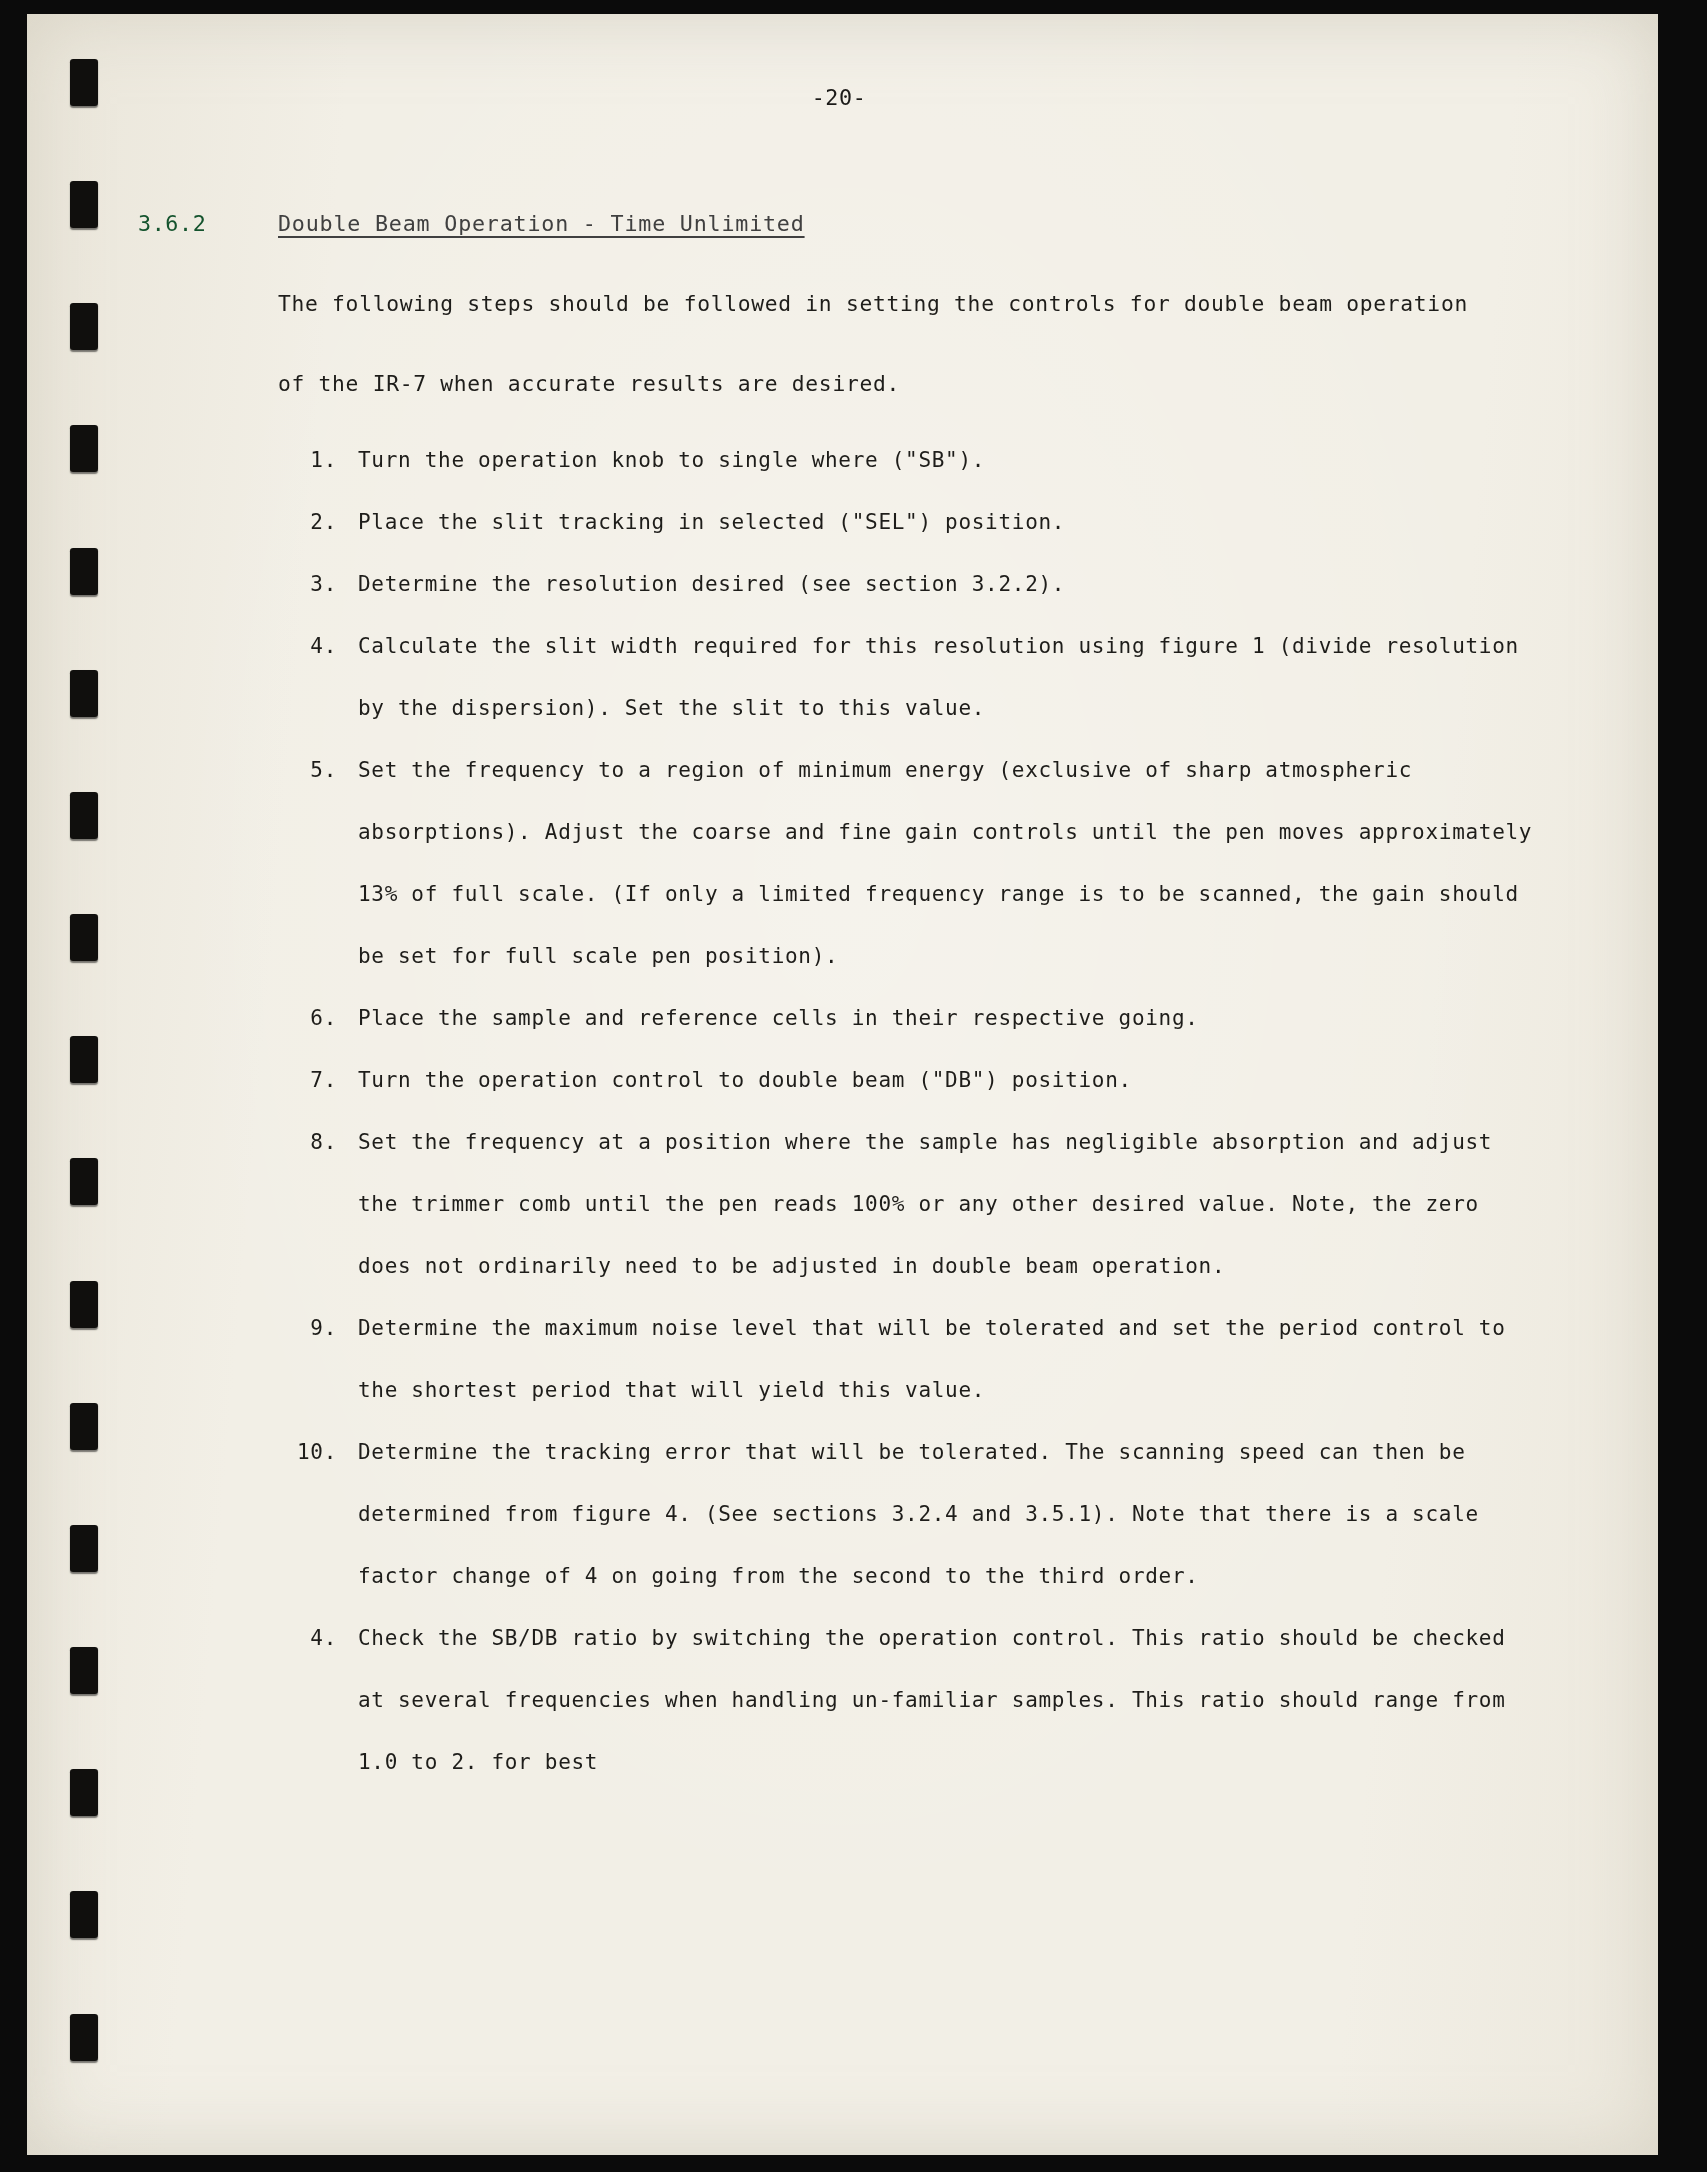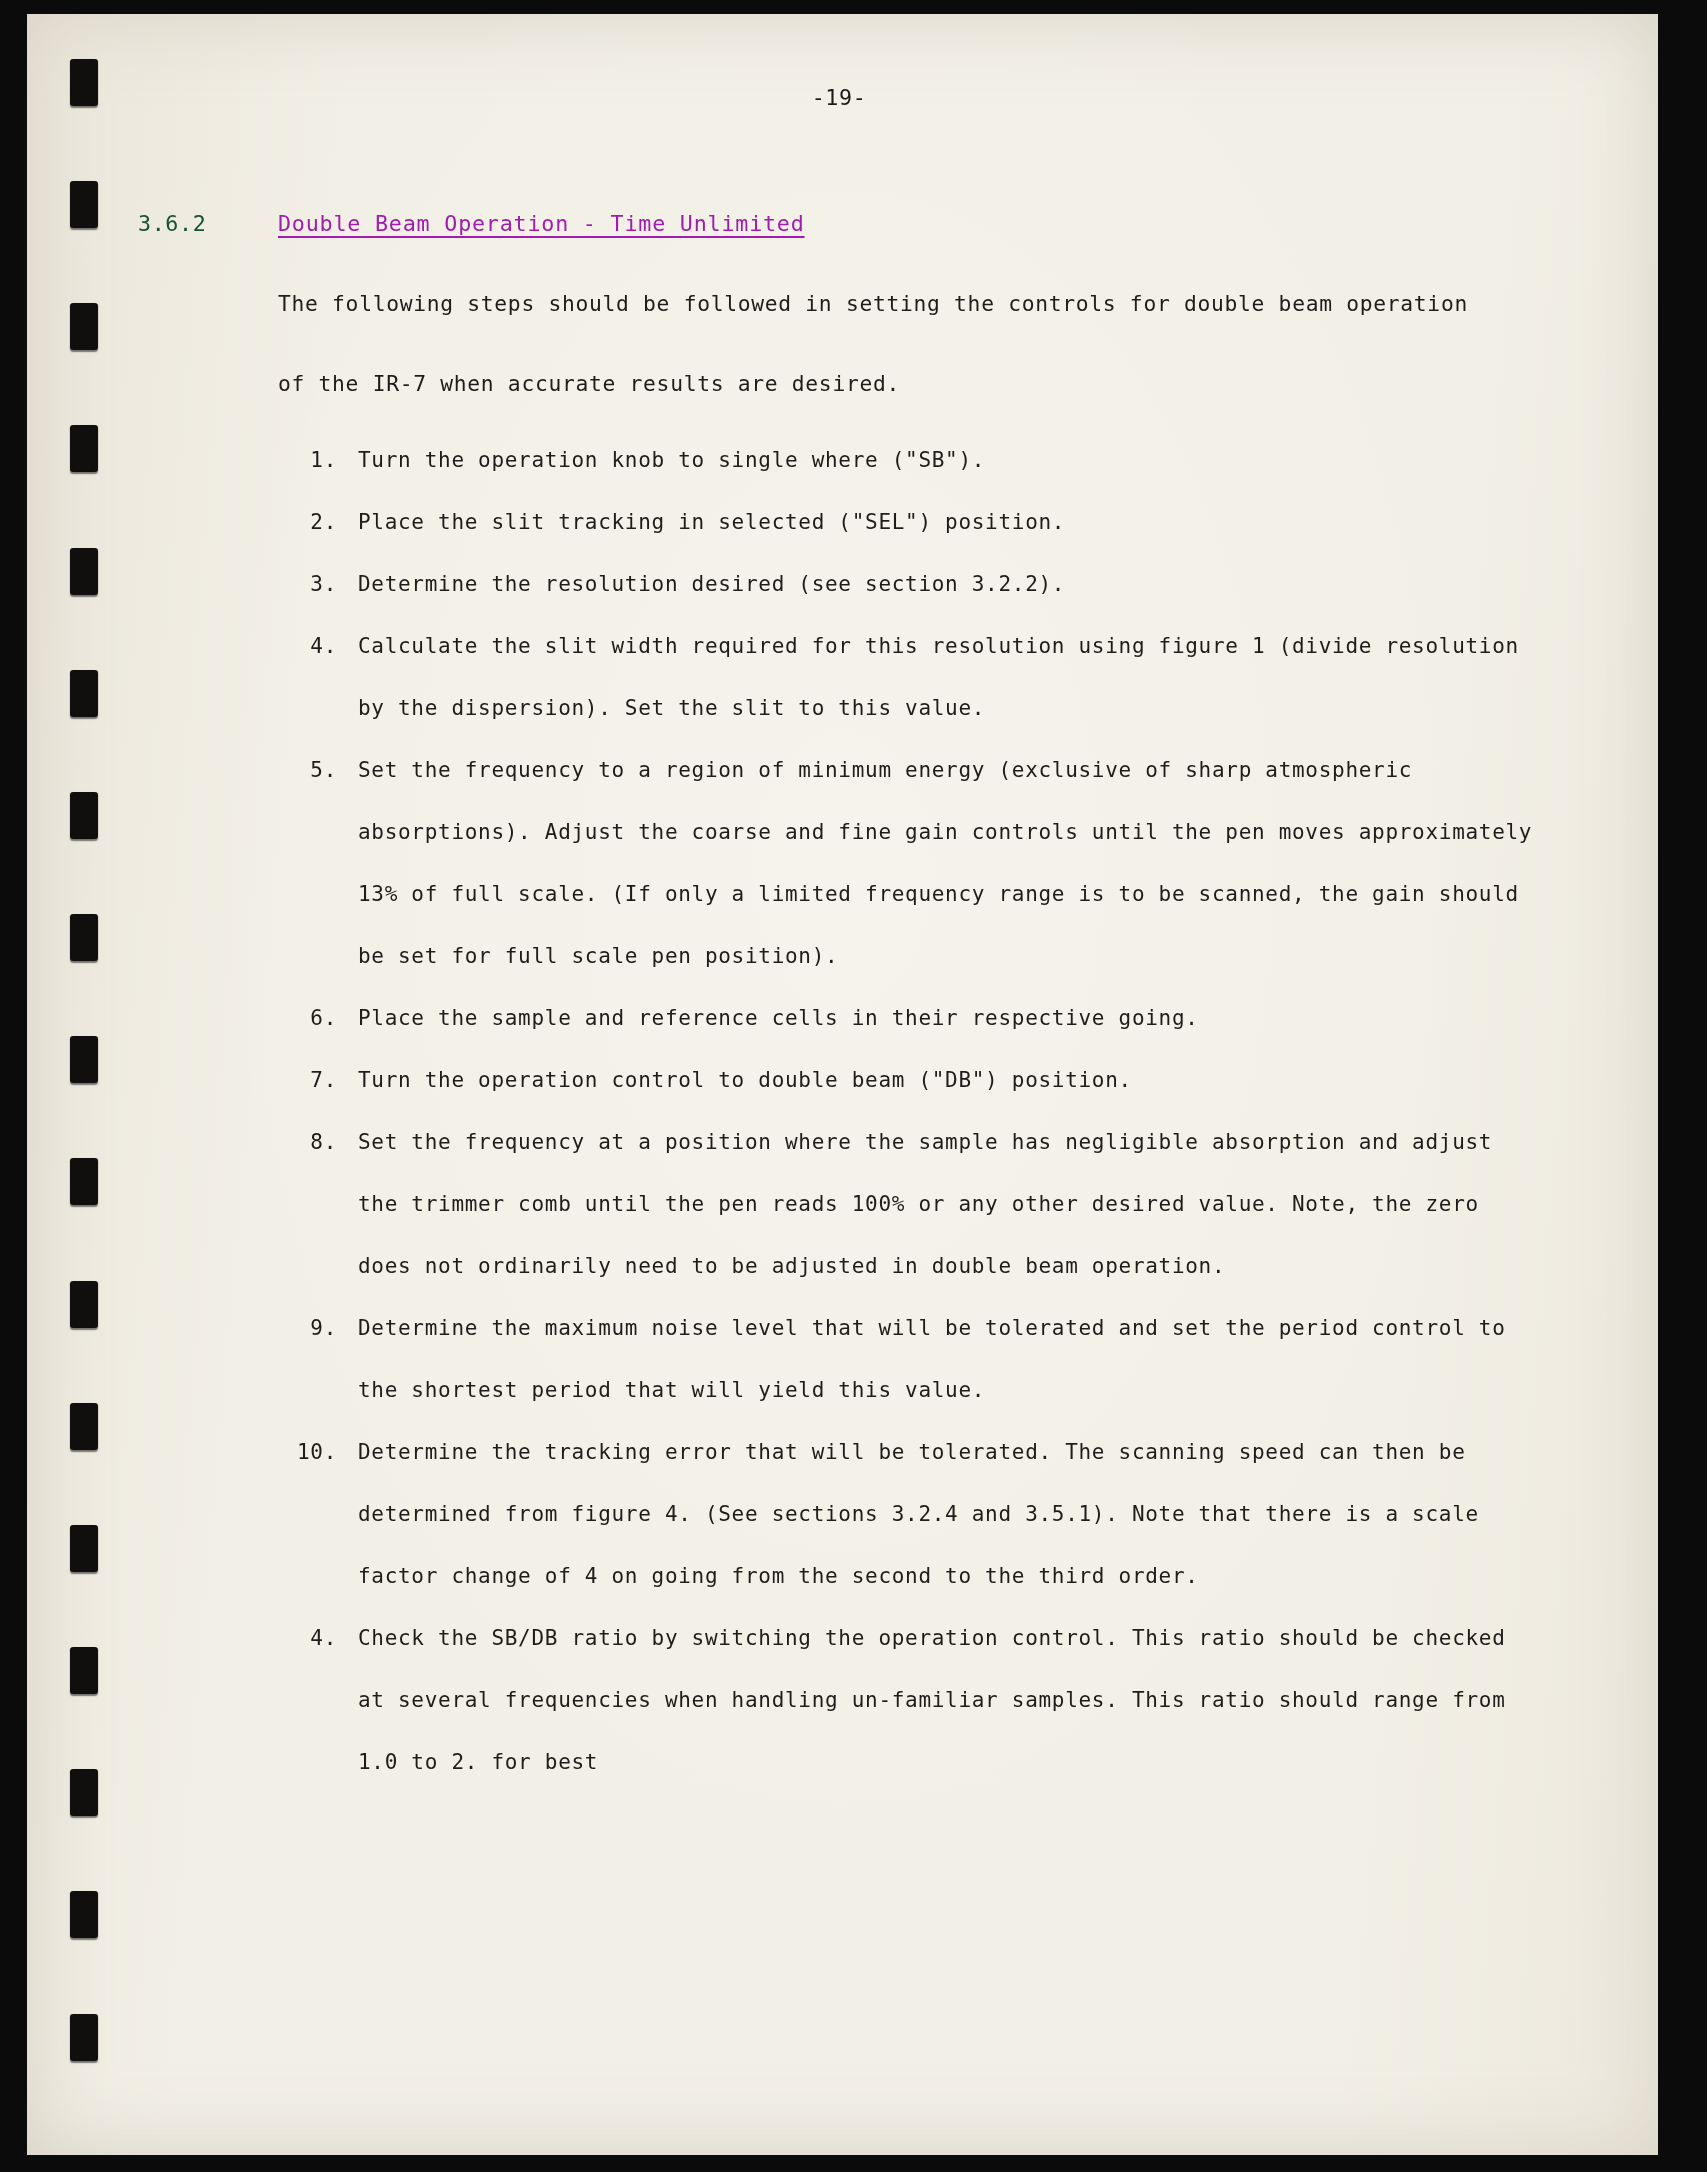--- a/index.html
+++ b/index.html
@@ -96,21 +96,21 @@
   }
   .sec-num {
     width: 140px;
     flex: 0 0 140px;
     font-size: 21.7px;
     color: #14532d;
     letter-spacing: 0.6px;
   }
   .sec-title {
     font-size: 21.7px;
-    color: #a21caf;
+    color: #404040;
     letter-spacing: 0.8px;
     text-decoration: underline;
     text-underline-offset: 5.1px;
   }
 
   .intro {
     margin-left: 140px;
     width: 1230px;
     font-size: 21.3px;
     line-height: 80px;
@@ -172,21 +172,21 @@
         <div class="hole" style="top: 1344px;"></div>
         <div class="hole" style="top: 1466px;"></div>
         <div class="hole" style="top: 1588px;"></div>
         <div class="hole" style="top: 1710px;"></div>
         <div class="hole" style="top: 1832px;"></div>
         <div class="hole" style="top: 1955px;"></div>
       </div>
 
     <div class="content">
 
-      <div class="page-number">-19-</div>
+      <div class="page-number">-20-</div>
 
       <div class="body-block">
 
         <div class="heading-row">
           <div class="sec-num">3.6.2</div>
           <div class="sec-title">Double Beam Operation - Time Unlimited</div>
         </div>
 
         <div class="intro">
           <p>The following steps should be followed in setting the controls for double beam operation of the IR-7 when accurate results are desired.</p>

